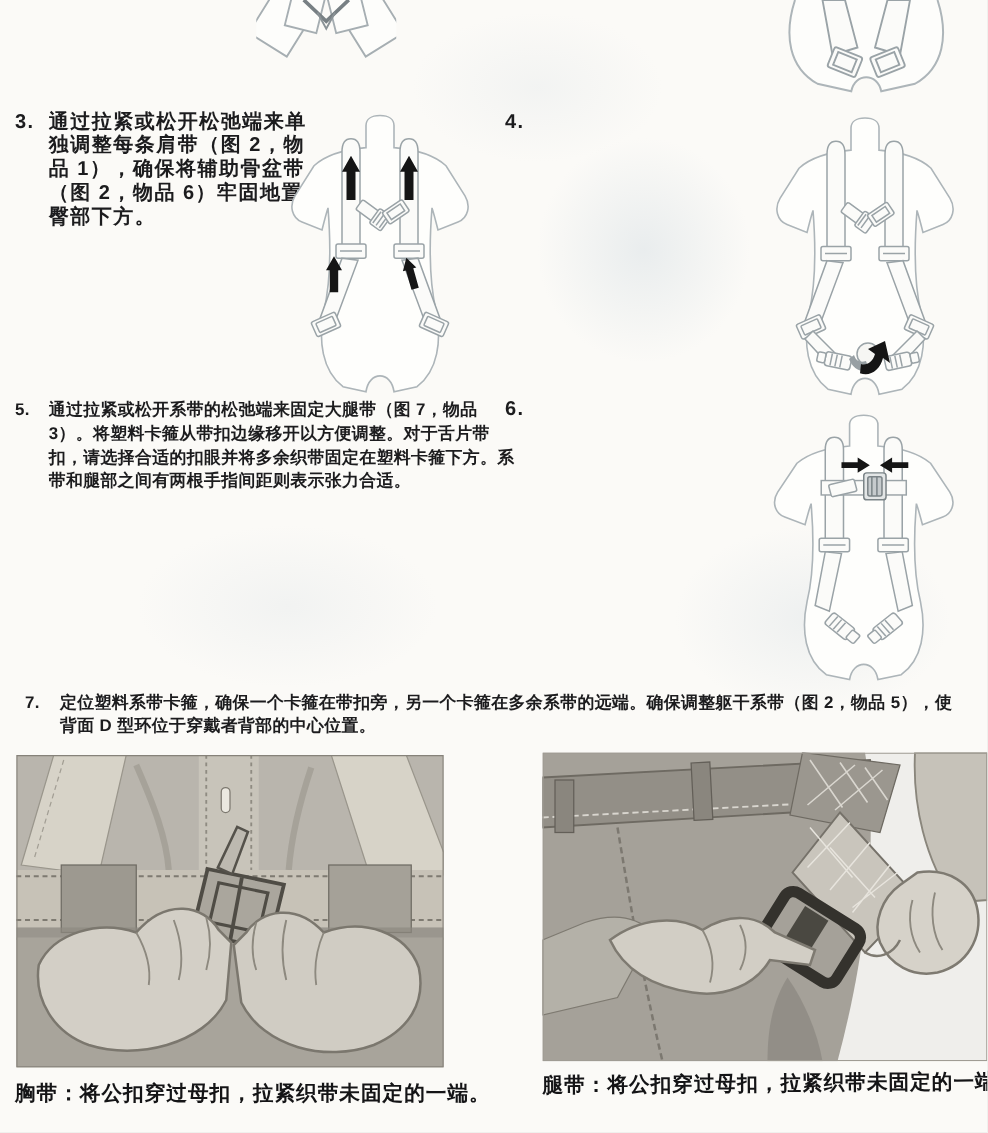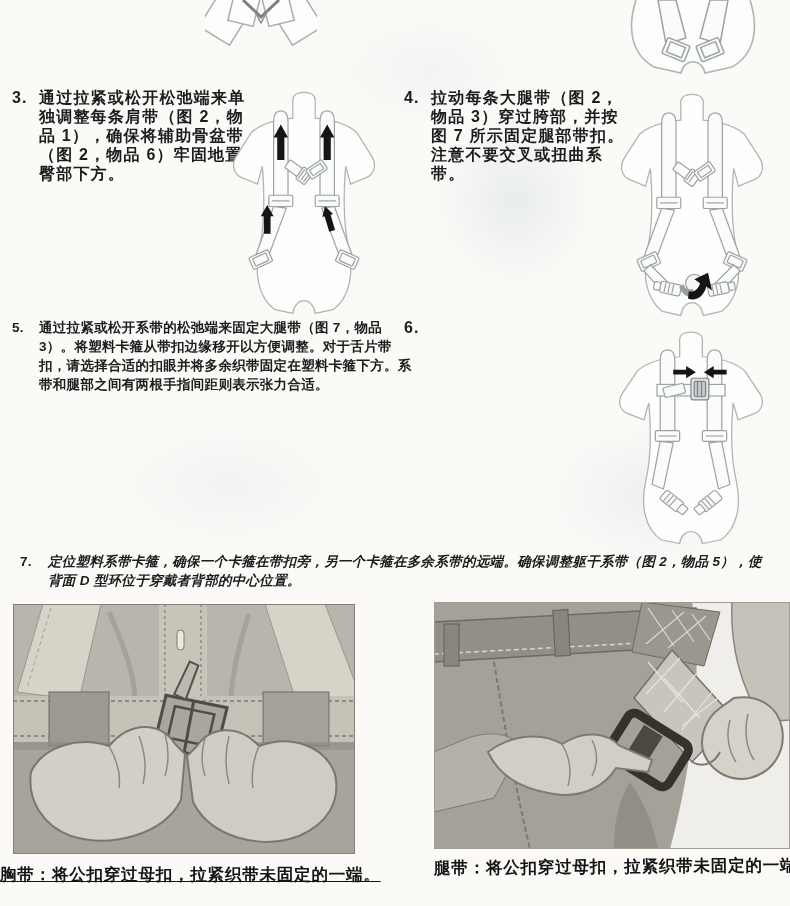--- a/index.html
+++ b/index.html
@@ -99,21 +99,20 @@
       <path d="M129 48 L138 64 L133.5 64 L133.5 92 L124.5 92 L124.5 64 L120 64 Z"></path>
       <path d="M54 148 L62 162 L58.2 162 L58.2 184 L49.8 184 L49.8 162 L46 162 Z"></path>
       <g transform="rotate(-16 131 166)">
           <path d="M131 149 L138 161 L134.8 161 L134.8 181 L127.2 181 L127.2 161 L124 161 Z"></path>
         </g>
     </g>
   </svg>
 
   <div class="step lg" style="left:404px;top:88px;width:230px;">
     <div class="num">4.</div>
-    <div class="txt" style="width:200px;">拉动每条大腿带（图 2，物品 3）穿过胯部，并按图 7 所示固定腿部带扣。注意不要交叉或扭曲系带。</div>
   </div>
 
   <svg class="fig" style="left:612px;top:88px;width:160px;height:233px;" viewBox="0 0 200 290" preserveAspectRatio="none">
     <path d="M86 18 C86 12 91 8 100 8 C109 8 114 12 114 18 L114 40 C137 42 155 48 166 58 L185 88 C191 98 188 110 178 114 L158 122 C156 114 154 106 152 100 C149 138 149 172 156 202 C162 232 158 262 137 278 L114 283 C111 262 89 262 86 283 L63 278 C42 262 38 232 44 202 C51 172 51 138 48 100 C46 106 44 114 42 122 L22 114 C12 110 9 98 15 88 L34 58 C45 48 63 42 86 40 Z" fill="#fefefc" stroke="#adb5b9" stroke-width="1.6"></path>
     <g fill="#fbfbf9" stroke="#9aa3a7" stroke-width="1.5">
       <path d="M62 44 Q62 31 71 31 Q80 31 80 44 L80 138 L62 138 Z"></path>
       <path d="M120 44 Q120 31 129 31 Q138 31 138 44 L138 138 L120 138 Z"></path>
       <g transform="rotate(36 84 100)">
           <rect x="78" y="94" width="20" height="12" rx="2"></rect>
           <rect x="97" y="91" width="14" height="18" rx="2"></rect>
@@ -206,21 +205,21 @@
       </g>
     </g>
     <g fill="#151515">
       <path d="M78 57 h16 v-5 l12 8 -12 8 v-5 h-16 Z"></path>
       <path d="M144 57 h-16 v-5 l-12 8 12 8 v-5 h16 Z"></path>
     </g>
   </svg>
 
   <div class="step sm" style="left:20px;top:552px;width:756px;">
     <div class="num" style="width:28px;">7.</div>
-    <div class="txt" style="width:724px;font-style:italic;">定位塑料系带卡箍，确保一个卡箍在带扣旁，另一个卡箍在多余系带的远端。确保调整躯干系带（图 2，物品 5），使背面 D 型环位于穿戴者背部的中心位置。</div>
+    <div class="txt" style="width:724px;">定位塑料系带卡箍，确保一个卡箍在带扣旁，另一个卡箍在多余系带的远端。确保调整躯干系带（图 2，物品 5），使背面 D 型环位于穿戴者背部的中心位置。</div>
   </div>
 
   <svg class="fig" style="left:13px;top:604px;width:342px;height:250px;" viewBox="0 0 342 250" preserveAspectRatio="none">
     <rect width="342" height="250" fill="#b9b5ad"></rect>
     <rect x="146" y="0" width="48" height="96" fill="#c8c4ba"></rect>
     <line x1="152" y1="0" x2="152" y2="96" stroke="#8f8b82" stroke-width="1.5" stroke-dasharray="3 3"></line>
     <line x1="188" y1="0" x2="188" y2="96" stroke="#8f8b82" stroke-width="1.5" stroke-dasharray="3 3"></line>
     <rect x="164" y="26" width="7" height="20" rx="3.5" fill="#ebe8e0" stroke="#7d7970"></rect>
     <polygon points="30,0 88,0 66,96 4,88" fill="#d7d3c8" stroke="#9a968c"></polygon>
     <line x1="38" y1="4" x2="14" y2="84" stroke="#a29e94" stroke-dasharray="4 3"></line>
@@ -267,16 +266,16 @@
     <path d="M298 0 L356 0 L356 118 L330 120 C306 86 296 42 298 0 Z" fill="#c6c2b9" stroke="#8a867c" stroke-width="1.5"></path>
     <path d="M300 96 C324 92 344 104 348 126 C352 148 340 170 316 176 C296 180 278 170 270 152 C264 136 272 116 286 106 Z" fill="#d6d2c9" stroke="#7e7a71" stroke-width="2"></path>
     <path d="M296 118 C292 132 294 148 302 160 M314 112 C310 128 312 146 320 158" fill="none" stroke="#8d897f" stroke-width="1.5"></path>
     <path d="M286 150 C280 162 268 166 258 160" stroke="#7e7a71" fill="none" stroke-width="2"></path>
     <path d="M0 150 L34 136 C58 128 76 132 88 144 L60 196 L0 210 Z" fill="#b4b1a8" stroke="#7e7a71"></path>
     <path d="M54 150 C78 132 108 130 128 142 C150 128 172 130 186 144 L218 158 L214 170 L182 166 C170 186 146 196 120 192 C92 188 66 176 54 150 Z" fill="#d2cec5" stroke="#7e7a71" stroke-width="2"></path>
     <path d="M128 142 C136 156 138 170 134 184 M158 138 C164 150 164 162 158 174" fill="none" stroke="#8d897f" stroke-width="1.5"></path>
     <rect x="0.5" y="0.5" width="355" height="246" fill="none" stroke="#a09c94"></rect>
   </svg>
 
-  <div class="caption" style="left:0;top:864px;text-decoration:underline;">胸带：将公扣穿过母扣，拉紧织带未固定的一端。</div>
+  <div class="caption" style="left:12px;top:864px;">胸带：将公扣穿过母扣，拉紧织带未固定的一端。</div>
   <div class="caption" style="left:434px;top:856px;transform:rotate(-0.5deg);">腿带：将公扣穿过母扣，拉紧织带未固定的一端。</div>
 
 </div>
 
 </body></html>

